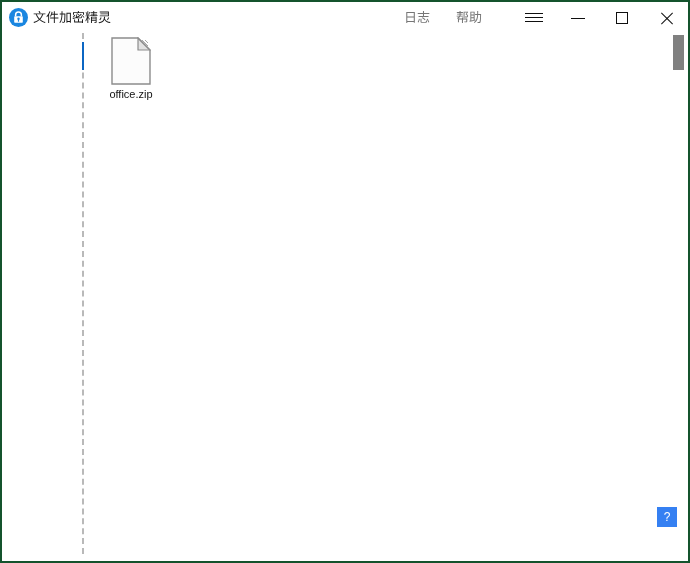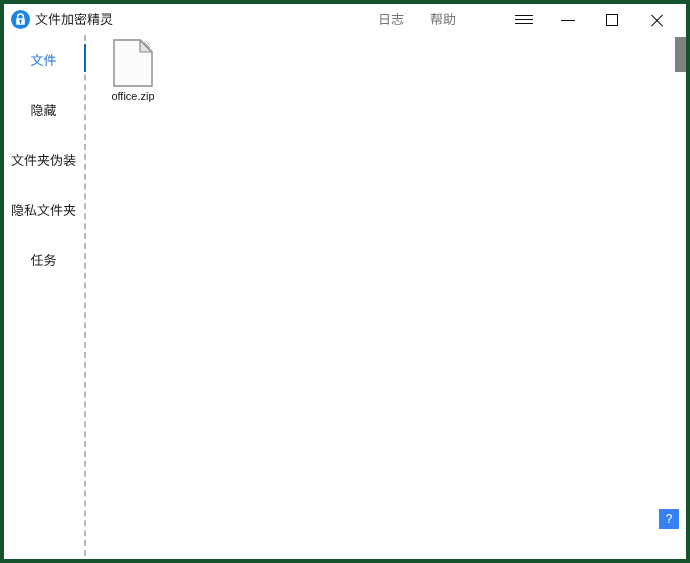--- a/index.html
+++ b/index.html
@@ -11,21 +11,21 @@
   body {
     font-family: "Liberation Sans", "DejaVu Sans", sans-serif;
     -webkit-font-smoothing: none;
   }
 
   .app-window {
     position: relative;
     width: 690px;
     height: 563px;
     box-sizing: border-box;
-    border: 4px solid #14532d;
+    border: 2px solid #14532d;
     background: #ffffff;
     overflow: hidden;
   }
 
   
   .titlebar {
     position: absolute;
     left: 0;
     top: 0;
     width: 686px;
@@ -49,37 +49,37 @@
     top: 0;
     height: 31px;
     line-height: 31px;
     font-size: 13px;
     color: #1b1b1b;
     white-space: nowrap;
   }
 
   .titlebar-right {
     position: absolute;
-    right: 12px;
+    right: 0;
     top: 0;
     height: 31px;
     display: flex;
     align-items: center;
   }
 
   .menu-text {
     font-size: 13px;
     color: #767676;
     line-height: 31px;
     padding: 0 6px;
     white-space: nowrap;
     cursor: default;
   }
   .menu-log   { margin-right: 14px; }
-  .menu-help  { margin-right: 40px; text-align: center; }
+  .menu-help  { margin-right: 24px; text-align: center; }
 
   .ctl {
     width: 44px;
     height: 31px;
     position: relative;
     cursor: default;
   }
 
   
   .ham-line {
@@ -316,27 +316,20 @@
 
       <div class="ctl">
         <span class="close-x"></span>
       </div>
 
     </div>
   </div>
 
   <div class="body-area">
 
-    <div class="sidebar">
-      <div class="nav-item active" style="top:13px;">文件</div>
-      <div class="nav-item" style="top:63px;">隐藏</div>
-      <div class="nav-item" style="top:113px;">文件夹伪装</div>
-      <div class="nav-item" style="top:163px;">隐私文件夹</div>
-      <div class="nav-item" style="top:213px;">任务</div>
-    </div>
 
     <div class="divider-col">
       <div class="divider-dashed"></div>
       <div class="divider-active"></div>
     </div>
 
     <div class="content">
       <div class="file-grid">
 
         <div class="file-item">

